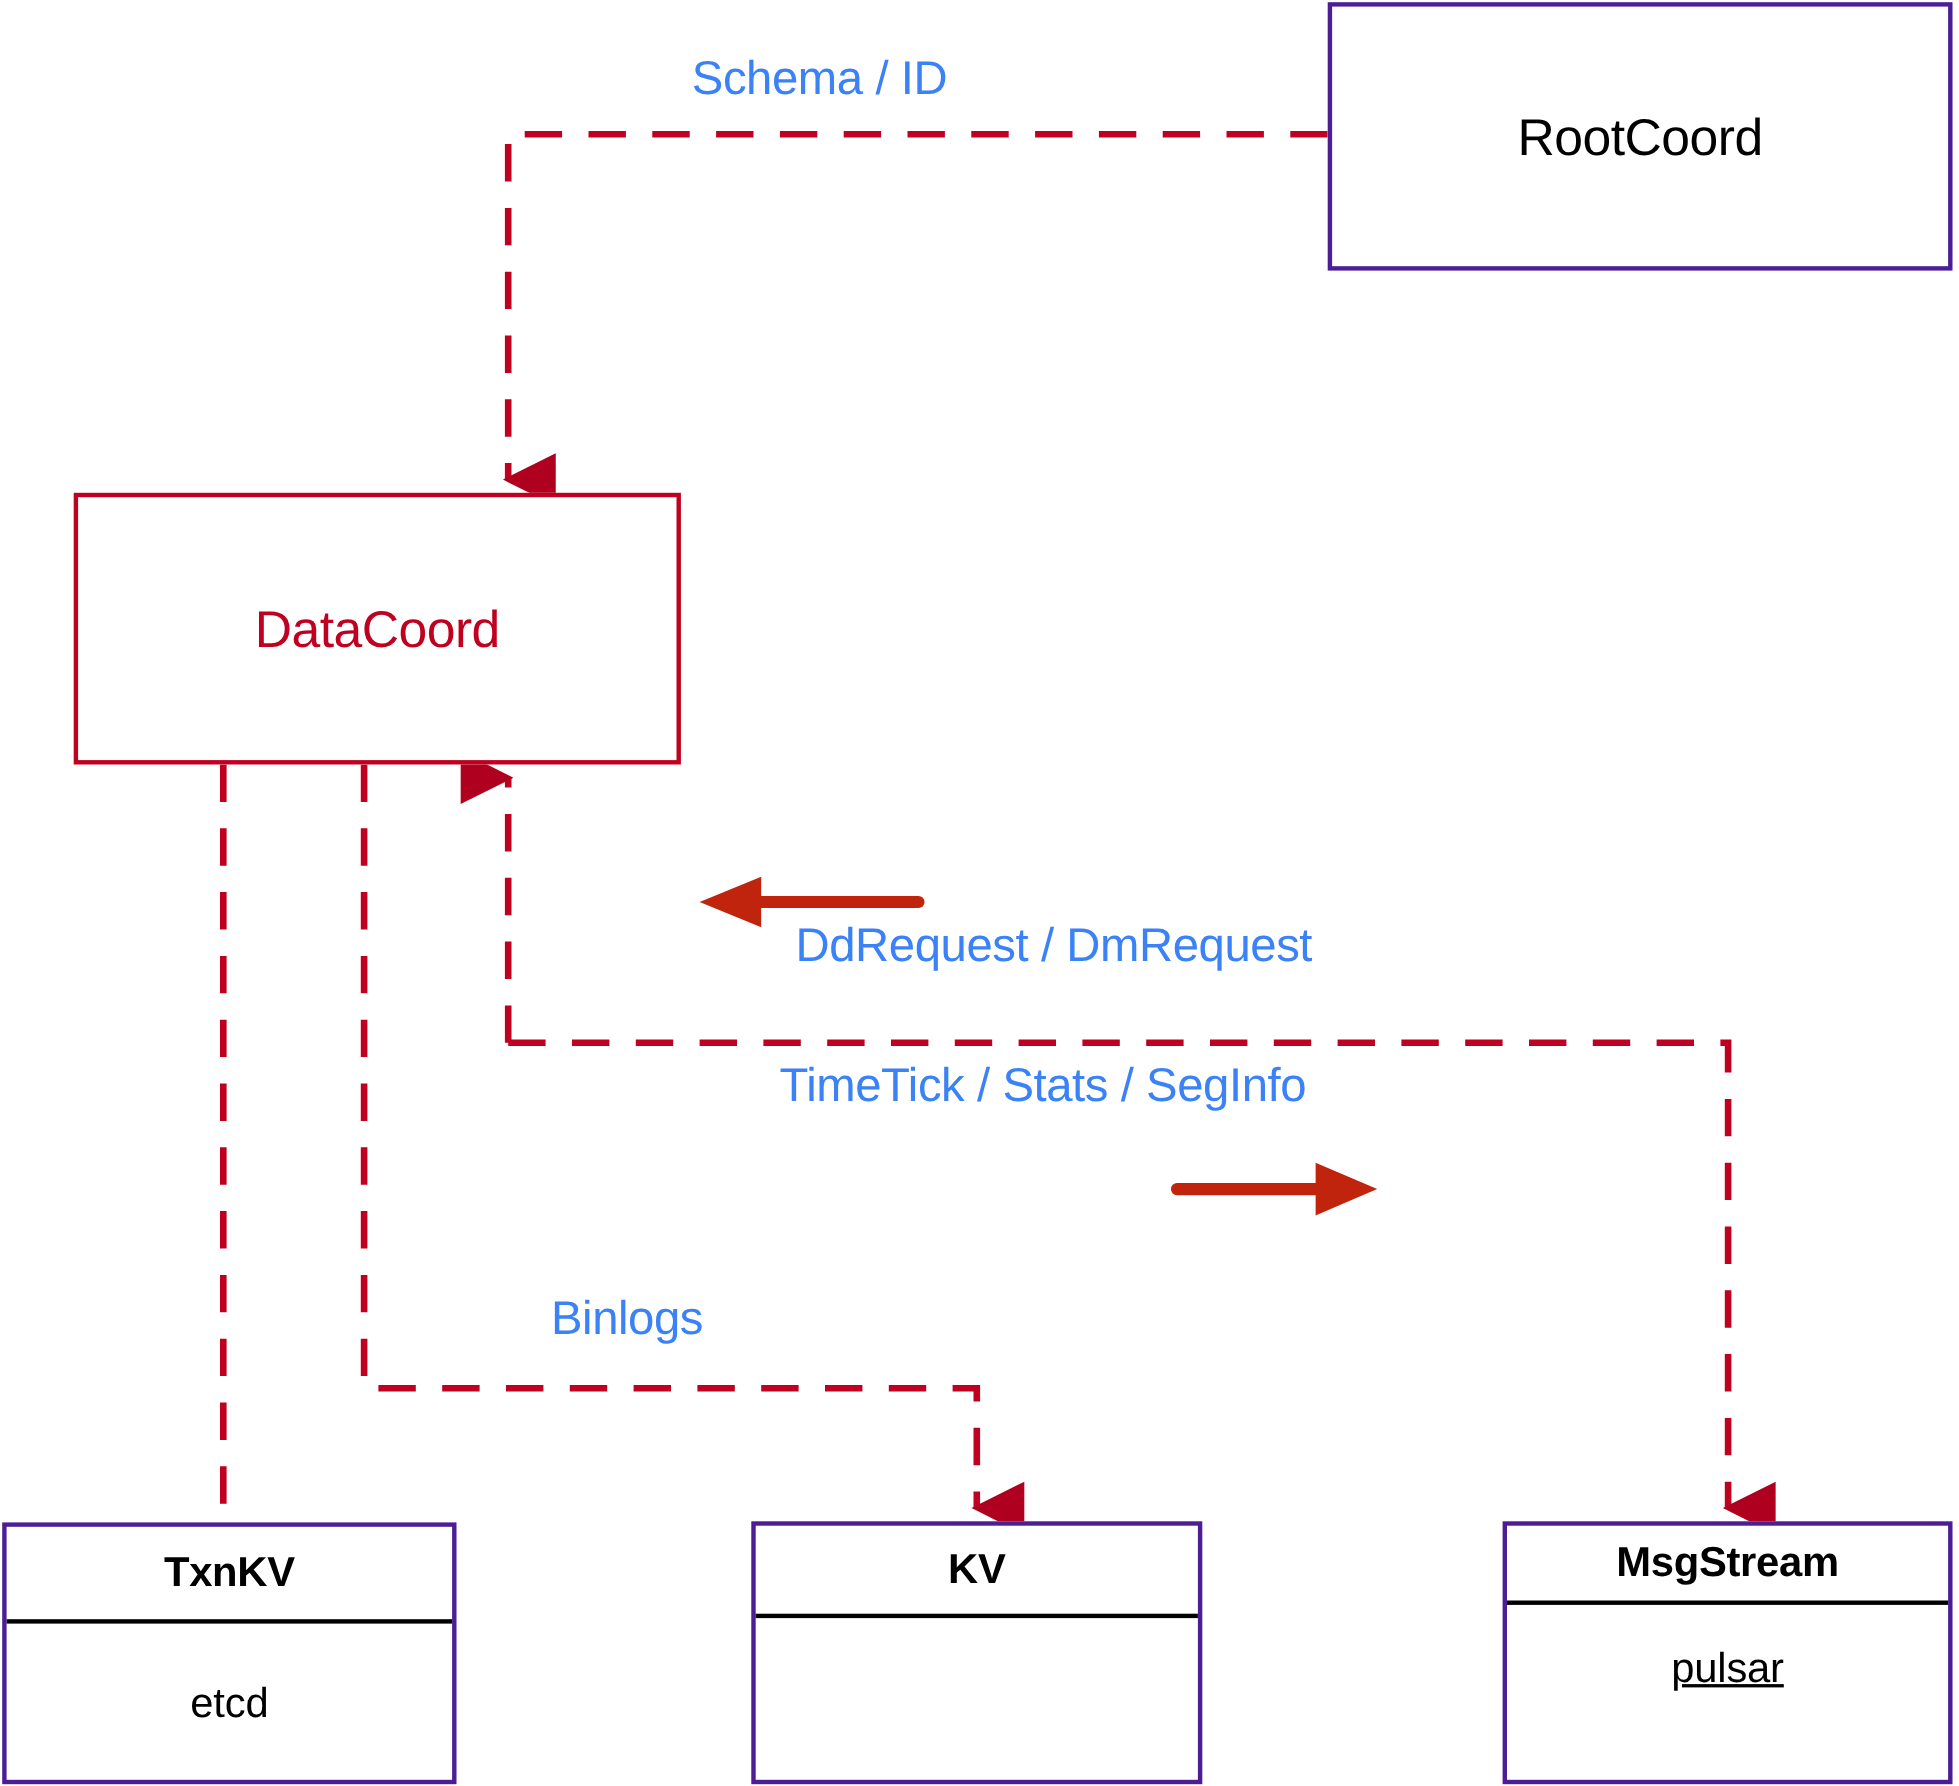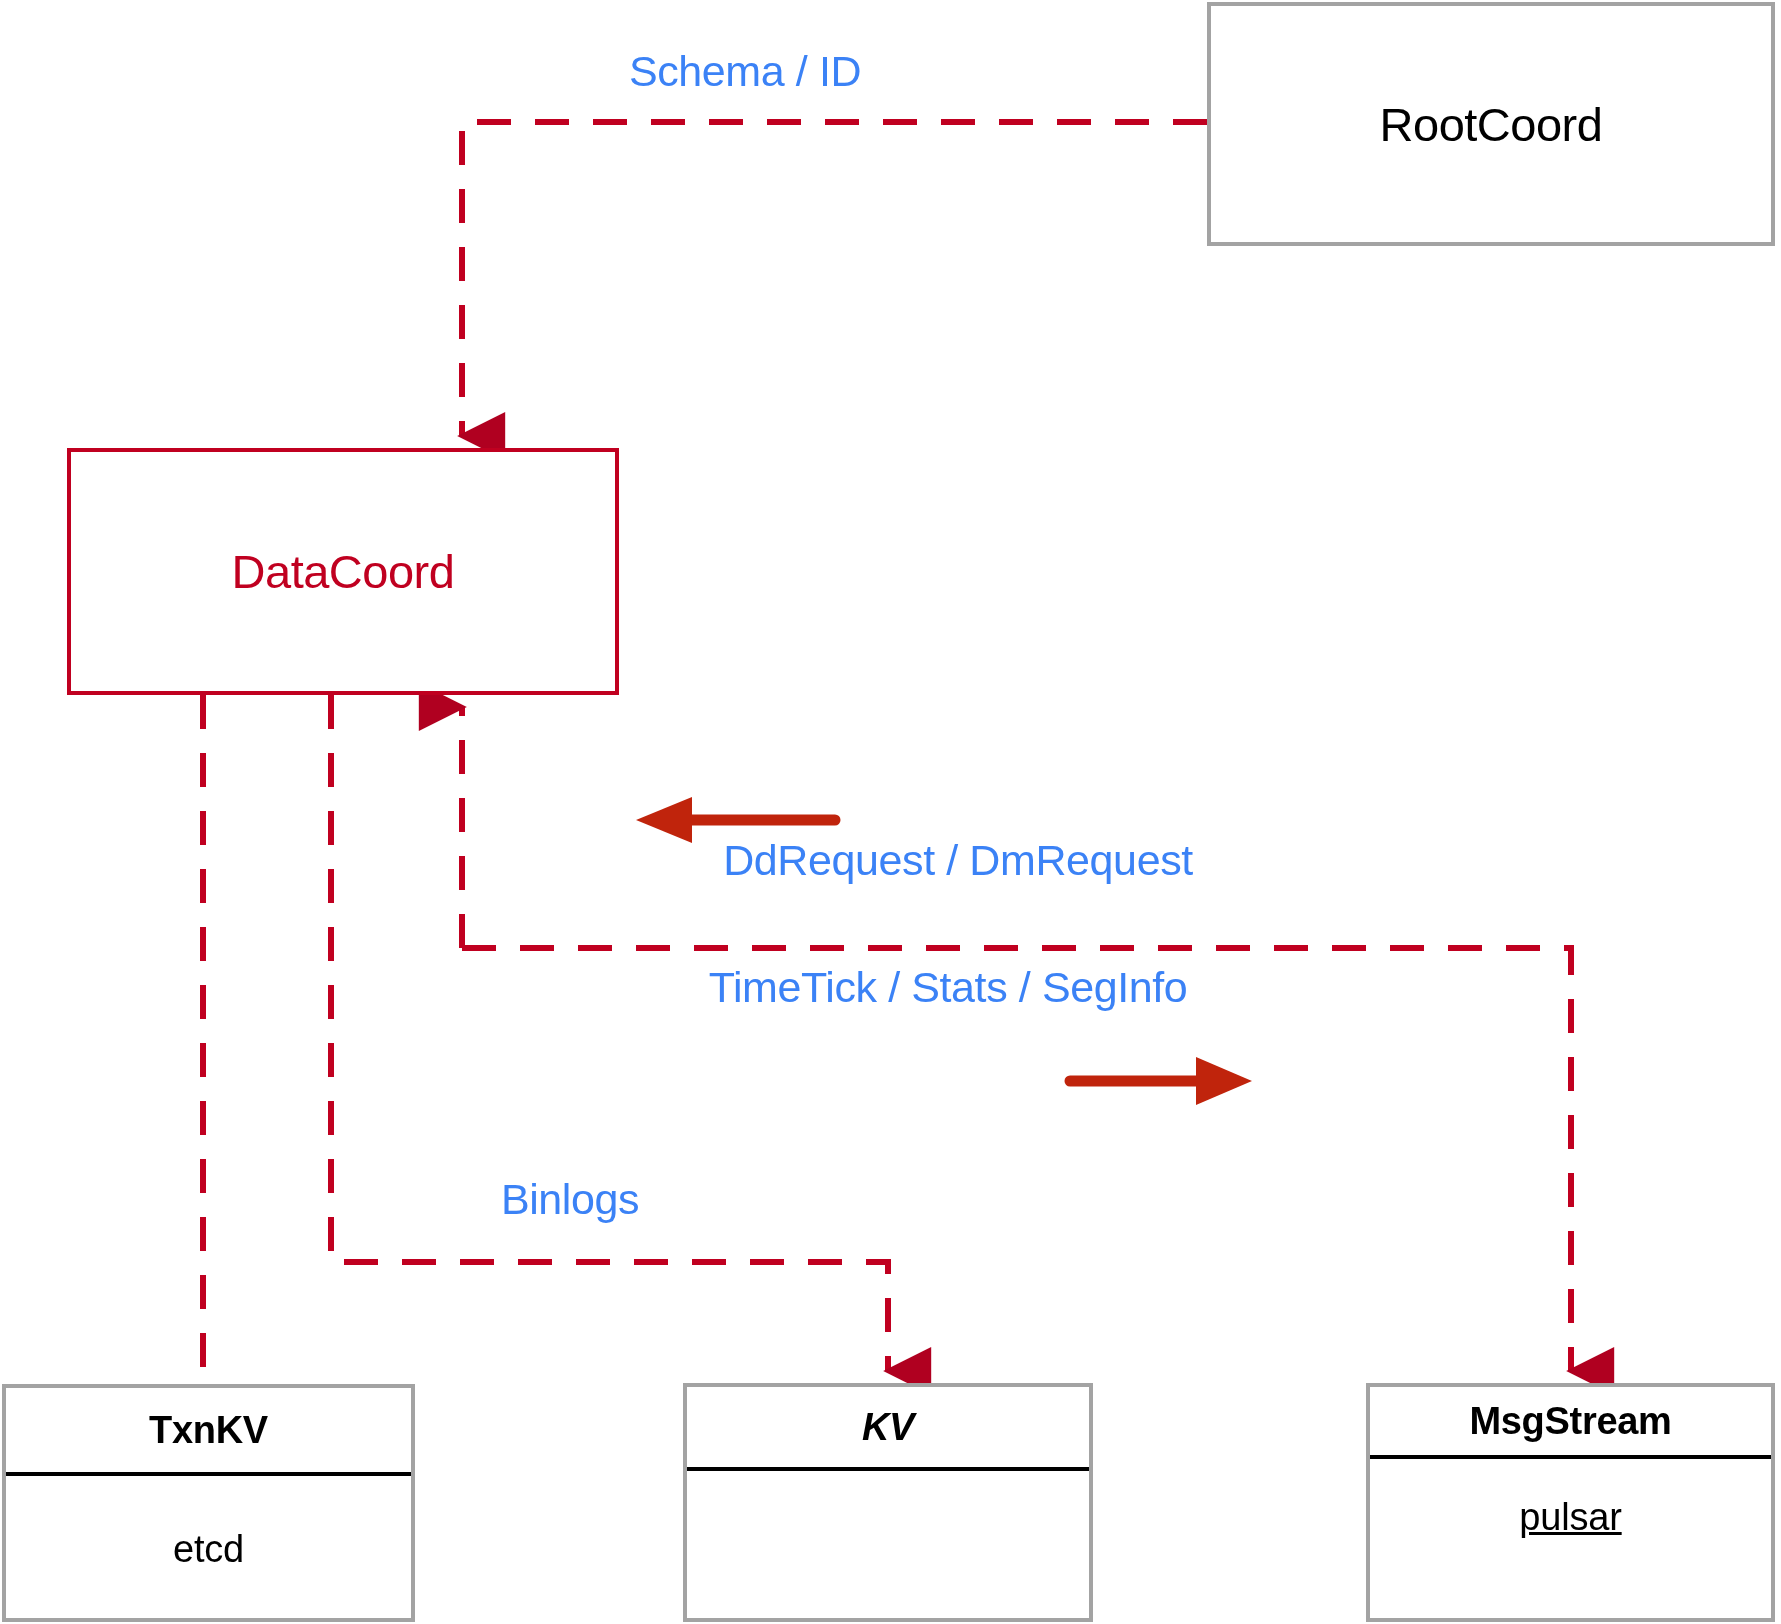--- a/index.html
+++ b/index.html
@@ -20,21 +20,21 @@
     left: 0; top: 0;
     width: 1781px;
     height: 1624px;
   }
   .node {
     position: absolute;
     box-sizing: border-box;
     background: #ffffff;
   }
   .node.black {
-    border: 4px solid #a3a3a3;
+    border: 4px solid #4c1d95;
   }
   .node.red {
     border: 4px solid #C00020;
   }
   .node-title {
     display: flex;
     align-items: center;
     justify-content: center;
     width: 100%;
     box-sizing: border-box;
@@ -135,21 +135,21 @@
   <div class="node red" style="left:67px; top:448px; width:552px; height:247px;">
     <div class="node-plain-label red-text">DataCoord</div>
   </div>
 
   <div class="node black" style="left:2px; top:1384px; width:413px; height:238px;">
     <div class="node-title" style="height:84px;">TxnKV</div>
     <div class="divider"></div>
     <div class="node-sub" style="height:146px;">etcd</div>
   </div>
 
-  <div class="node black" style="left:683px; top:1383px; width:410px; height:239px;font-style:italic;">
+  <div class="node black" style="left:683px; top:1383px; width:410px; height:239px;">
     <div class="node-title" style="height:80px;">KV</div>
     <div class="divider"></div>
   </div>
 
   <div class="node black" style="left:1366px; top:1383px; width:409px; height:239px;">
     <div class="node-title" style="height:68px;">MsgStream</div>
     <div class="divider"></div>
     <div class="node-sub" style="height:117px;text-decoration:underline;">pulsar</div>
   </div>
 

